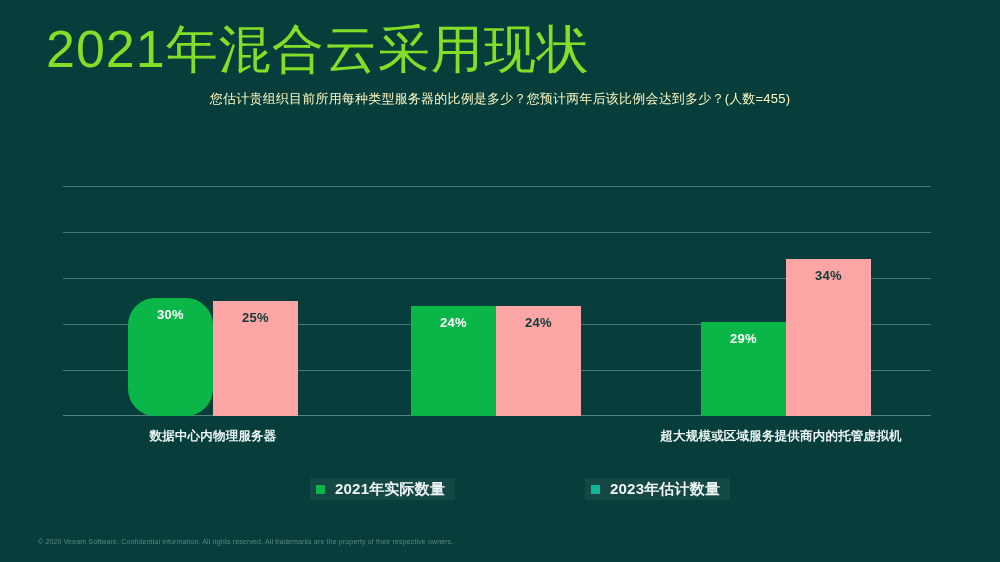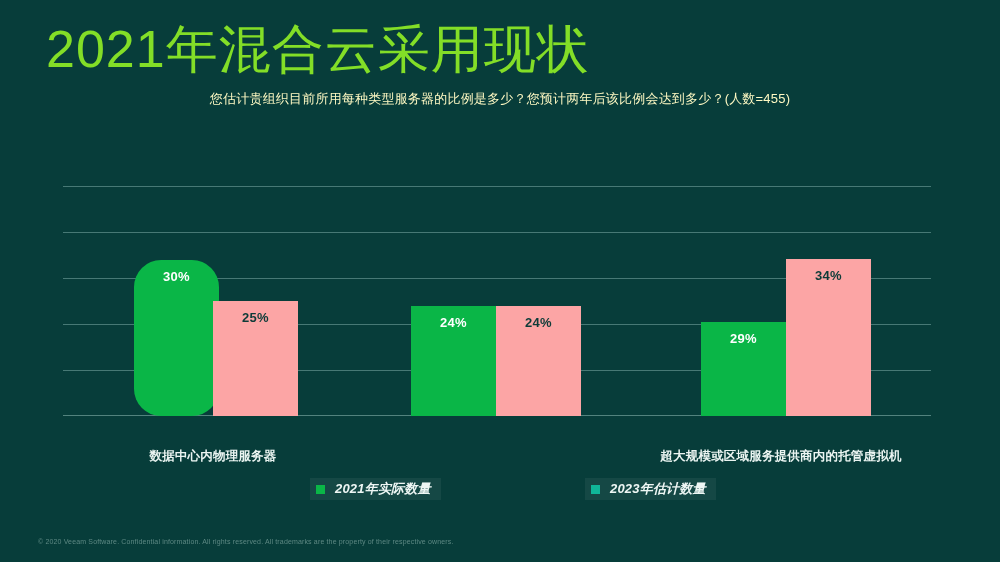--- a/index.html
+++ b/index.html
@@ -99,21 +99,21 @@
     letter-spacing: .3px;
   }
   .bar.series1 .vlabel {
     color: #0d3b38;
   }
 
   
   .catlabels {
     position: absolute;
     left: 63px;
-    top: 448px;
+    top: 428px;
     width: 868px;
     height: 20px;
   }
   .catlabel {
     position: absolute;
     top: 0;
     text-align: center;
     font-size: 12.5px;
     font-weight: bold;
     color: #eaf4f1;
@@ -138,26 +138,25 @@
     padding: 0 10px 0 6px;
     background: rgba(255,255,255,0.06);
   }
   .legend-swatch {
     width: 9px;
     height: 9px;
     margin-right: 10px;
     flex: 0 0 auto;
   }
   .legend-label {
-    font-size: 13px;
+    font-size: 15px;
     font-weight: bold;
     color: #eef6f4;
     white-space: nowrap;
     letter-spacing: .2px;
-    font-style: italic;
   }
 
   
   .footer-text {
     position: absolute;
     left: 38px;
     top: 538px;
     font-size: 7px;
     color: #5d8883;
     letter-spacing: .15px;
@@ -189,21 +188,21 @@
     <div class="gridline" style="top:46px;"></div>
     <div class="gridline" style="top:92px;"></div>
     <div class="gridline" style="top:138px;"></div>
     <div class="gridline" style="top:184px;"></div>
     <div class="gridline base" style="top:229px;"></div>
   </div>
 
   <div class="groups">
 
     <div class="group" style="left:65px;width:170px;">
-      <div class="bar series0" style="left:6px;height:156px;border-radius:27px;">
+      <div class="bar series0" style="left:0px;height:118px;border-radius:27px;">
         <span class="vlabel">30%</span>
       </div>
       <div class="bar series1" style="left:85px;height:115px;">
         <span class="vlabel">25%</span>
       </div>
     </div>
 
     <div class="group" style="left:348px;width:170px;">
       <div class="bar series0" style="left:0px;height:110px;">
         <span class="vlabel">24%</span>

